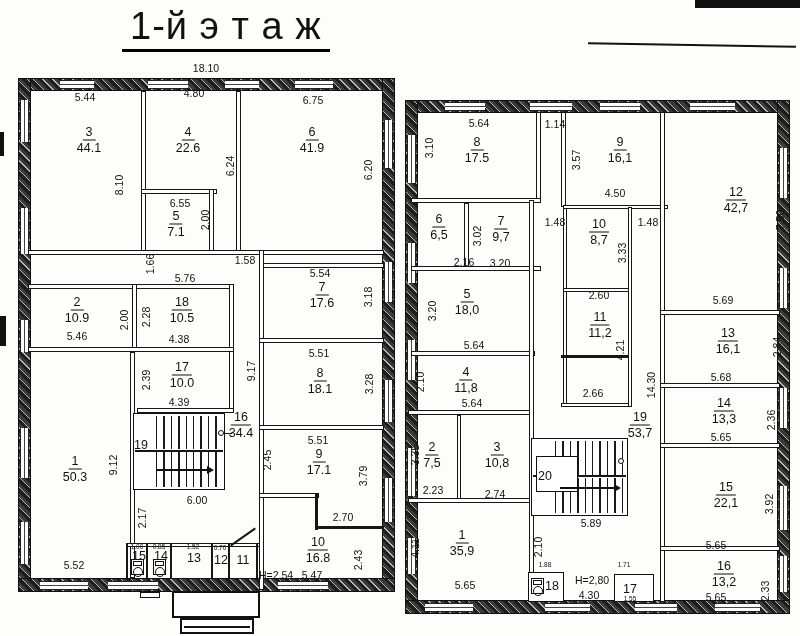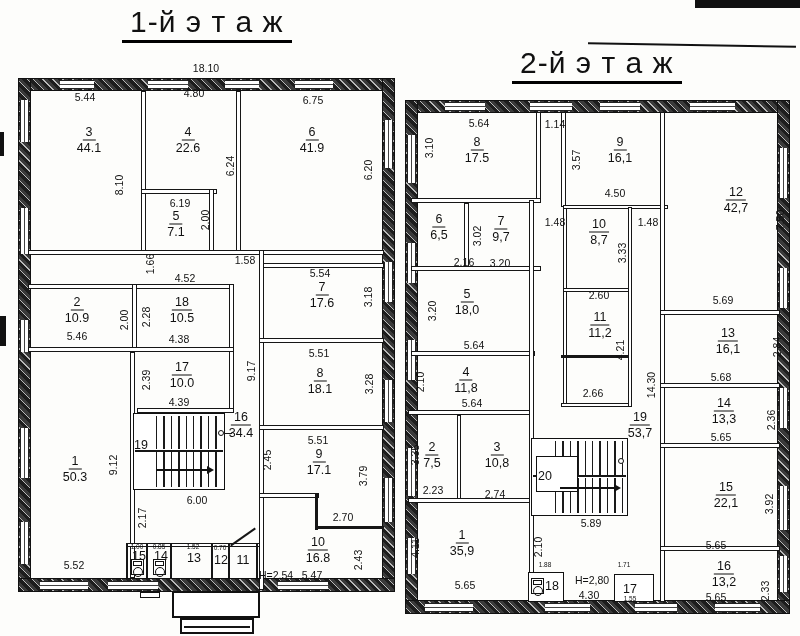--- a/index.html
+++ b/index.html
@@ -31,35 +31,34 @@
   .void{background:#fff;border:1.2px solid #111;}
   .arr{height:1.6px;background:#111;}
   .arr:after{content:"";position:absolute;right:-6px;top:-3.3px;border-left:7px solid #111;
              border-top:4px solid transparent;border-bottom:4px solid transparent;}
   .circ{width:6px;height:6px;border:1.3px solid #111;border-radius:50%;background:#fff;}
   
   .wc{width:13px;height:16px;border:1.1px solid #111;background:#fff;}
   .wc i{display:block;width:7px;height:3px;border:1px solid #111;margin:1px auto 0;}
   .wc u{display:block;width:8px;height:8px;border:1px solid #111;border-radius:50%;margin:1px auto 0;}
   
-  .title{font-size:30px;letter-spacing:1px;border-bottom:3px solid #000;padding:0 8px 1px;white-space:nowrap;}
+  .title{font-size:38px;letter-spacing:1px;border-bottom:3px solid #000;padding:0 8px 1px;white-space:nowrap;}
   .art{background:#111;}
 </style>
 </head>
 <body>
 
 <div id="canvas">
 
   <div class="c art" style="left:695px;top:0;width:105px;height:8px"></div>
   <div class="c art" style="left:588px;top:44px;width:208px;height:1.6px;transform:rotate(1deg)"></div>
   <div class="c art" style="left:0;top:316px;width:6px;height:30px"></div>
   <div class="c art" style="left:0;top:132px;width:4px;height:24px"></div>
 
   <div class="c title" style="left:122px;top:5px">1-й э т а ж</div>
-  <div class="c title" style="left:512px;top:46px">2-й э т а ж</div>
 
   <div class="c ow" style="left:18px;top:78px;width:377px;height:13px"></div>
   <div class="c ow" style="left:18px;top:78px;width:13px;height:514px"></div>
   <div class="c ow" style="left:382px;top:78px;width:13px;height:514px"></div>
   <div class="c ow" style="left:18px;top:578px;width:377px;height:14px"></div>
 
   <div class="c winh" style="left:60px;top:80px;width:34px;height:9px"></div>
   <div class="c winh" style="left:148px;top:80px;width:40px;height:9px"></div>
   <div class="c winh" style="left:225px;top:80px;width:34px;height:9px"></div>
   <div class="c winh" style="left:295px;top:80px;width:38px;height:9px"></div>
@@ -155,24 +154,24 @@
   <div class="c rl plain" style="left:221px;top:560px"><b>12</b></div>
   <div class="c rl plain" style="left:243px;top:560px"><b>11</b></div>
 
   <span class="c dim" style="left:206px;top:68px">18.10</span>
   <span class="c dim" style="left:85px;top:97px">5.44</span>
   <span class="c dim" style="left:194px;top:93px">4.80</span>
   <span class="c dim" style="left:313px;top:100px">6.75</span>
   <span class="c dim dimv" style="left:119px;top:185px">8.10</span>
   <span class="c dim dimv" style="left:230px;top:166px">6.24</span>
   <span class="c dim dimv" style="left:368px;top:170px">6.20</span>
-  <span class="c dim" style="left:180px;top:203px">6.19</span>
+  <span class="c dim" style="left:180px;top:203px">6.55</span>
   <span class="c dim dimv" style="left:205px;top:220px">2.00</span>
   <span class="c dim dimv" style="left:150px;top:264px">1.66</span>
-  <span class="c dim" style="left:185px;top:278px">4.52</span>
+  <span class="c dim" style="left:185px;top:278px">5.76</span>
   <span class="c dim" style="left:245px;top:260px">1.58</span>
   <span class="c dim" style="left:320px;top:273px">5.54</span>
   <span class="c dim dimv" style="left:368px;top:297px">3.18</span>
   <span class="c dim dimv" style="left:124px;top:320px">2.00</span>
   <span class="c dim" style="left:77px;top:336px">5.46</span>
   <span class="c dim dimv" style="left:146px;top:317px">2.28</span>
   <span class="c dim" style="left:179px;top:339px">4.38</span>
   <span class="c dim dimv" style="left:146px;top:380px">2.39</span>
   <span class="c dim" style="left:179px;top:402px">4.39</span>
   <span class="c dim dimv" style="left:251px;top:371px">9.17</span>

